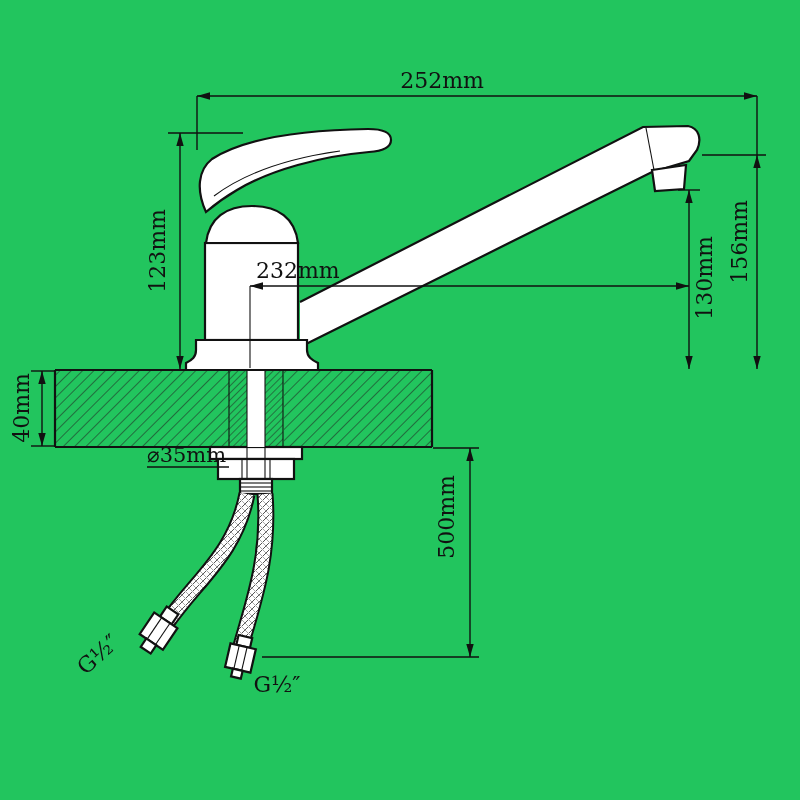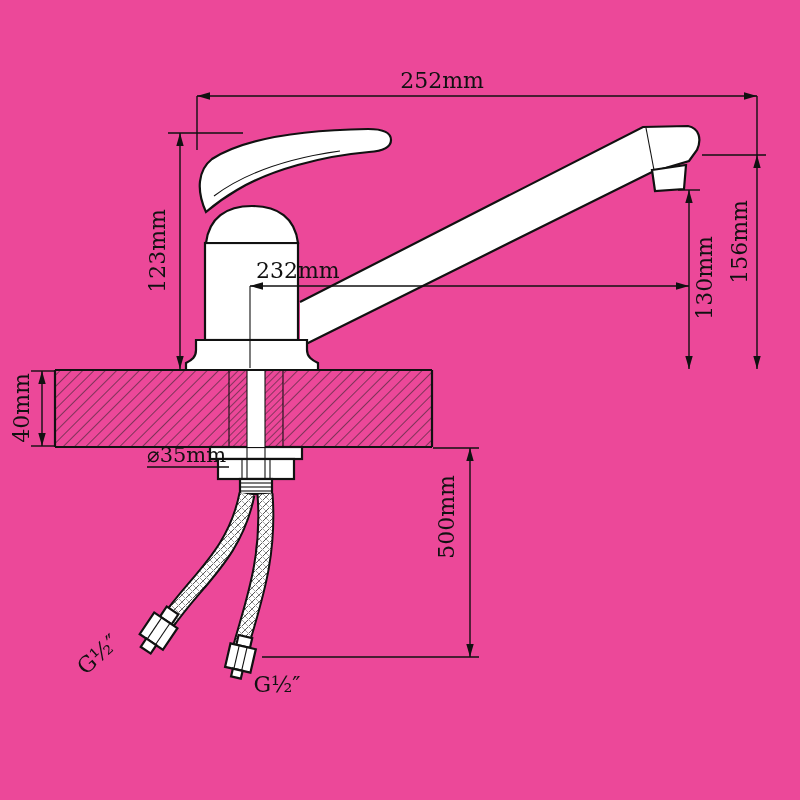--- a/index.html
+++ b/index.html
@@ -1,16 +1,16 @@
 <!DOCTYPE html>
 <html><head>
 <meta charset="utf-8">
 <style>
   html,body{margin:0;padding:0;background:#fff;}
-  #stage{width:800px;height:800px;background:#ec4899;position:relative;overflow:hidden;}
+  #stage{width:800px;height:800px;background:#22c55e;position:relative;overflow:hidden;}
   svg{display:block;}
   .lbl{font-family:"DejaVu Serif","Liberation Serif",serif;font-size:22px;fill:#111;}
   .lbl-sm{font-family:"DejaVu Serif","Liberation Serif",serif;font-size:21px;fill:#111;}
   .outline{stroke:#111;stroke-width:2.2;fill:#fff;}
   .edge{stroke:#111;stroke-width:2.2;fill:none;}
   .thin{stroke:#111;stroke-width:1.1;fill:none;}
   .dim{stroke:#111;stroke-width:1.4;fill:none;}
 </style>
 </head>
 <body>

